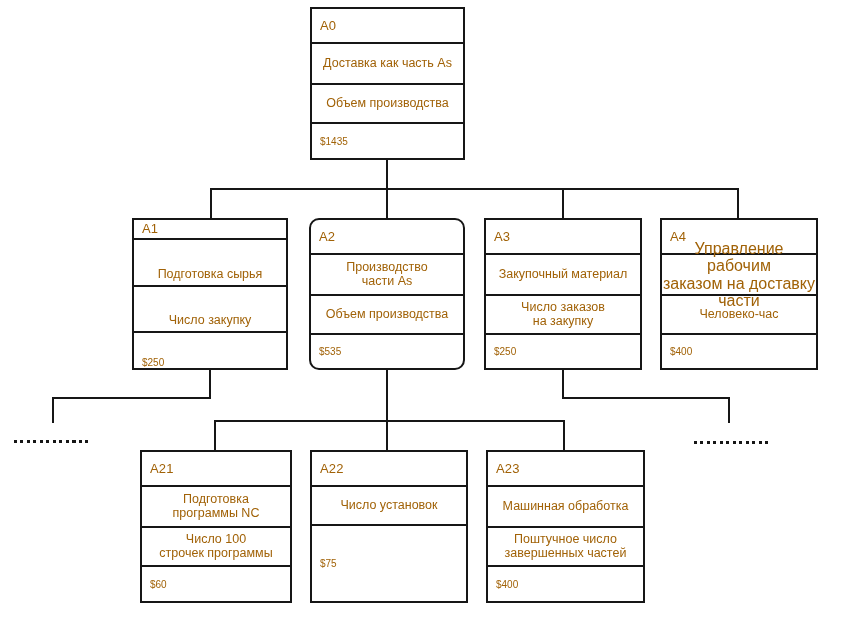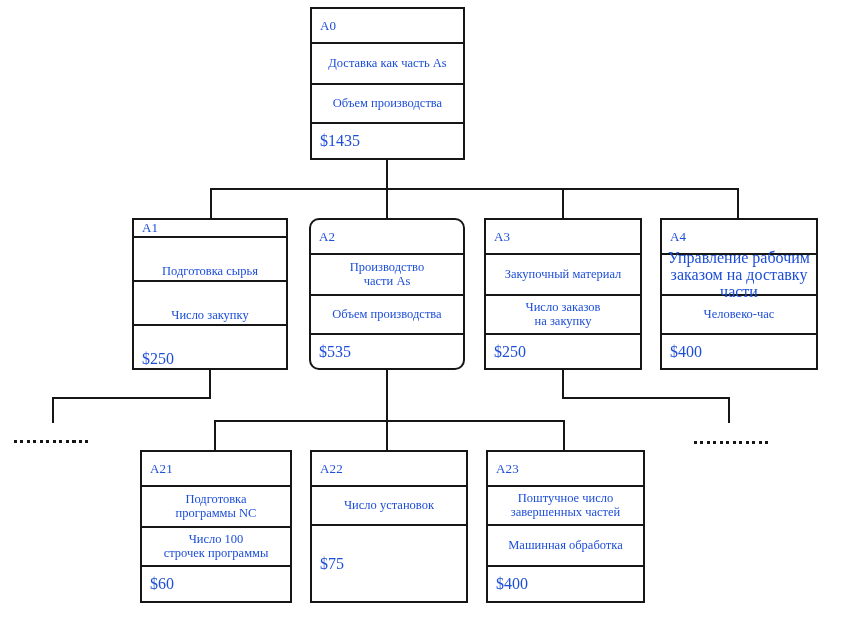--- a/index.html
+++ b/index.html
@@ -5,22 +5,22 @@
   html, body {
     margin: 0;
     padding: 0;
     background: #ffffff;
   }
   .canvas {
     position: relative;
     width: 843px;
     height: 624px;
     background: #ffffff;
-    font-family: Liberation Serif, serif;
-    color: #1d4ed8;
+    font-family: Liberation Sans, sans-serif;
+    color: #a16207;
     overflow: hidden;
   }
   .node {
     position: absolute;
     box-sizing: border-box;
     display: flex;
     flex-direction: column;
     border: 2px solid #161616;
     background: #ffffff;
   }
@@ -50,21 +50,21 @@
     justify-content: center;
     text-align: center;
     white-space: pre-line;
     font-size: 12.5px;
     line-height: 1.07;
   }
   .cell-cost {
     flex: 1;
     border-bottom: none;
     padding-left: 8px;
-    font-size: 16px;
+    font-size: 10px;
   }
   .line {
     position: absolute;
     background: #161616;
   }
   .h { height: 2px; }
   .v { width: 2px; }
   .dots {
     position: absolute;
     height: 3px;
@@ -125,23 +125,23 @@
   </div>
 
   <div class="node" style="left:310px; top:450px; width:158px; height:153px;">
     <div class="cell cell-code">A22</div>
     <div class="cell cell-metric">Число установок</div>
     <div class="cell cell-cost">$75</div>
   </div>
 
   <div class="node" style="left:486px; top:450px; width:159px; height:153px;">
     <div class="cell cell-code">A23</div>
+    <div class="cell cell-label">Машинная обработка</div>
     <div class="cell cell-metric">Поштучное число
 завершенных частей</div>
-    <div class="cell cell-label">Машинная обработка</div>
     <div class="cell cell-cost">$400</div>
   </div>
 
   <div class="line v" style="left:386px; top:160px; height:30px;"></div>
   <div class="line h" style="left:210px; top:188px; width:529px;"></div>
   <div class="line v" style="left:210px; top:188px; height:30px;"></div>
   <div class="line v" style="left:386px; top:188px; height:30px;"></div>
   <div class="line v" style="left:562px; top:188px; height:30px;"></div>
   <div class="line v" style="left:737px; top:188px; height:30px;"></div>
 

